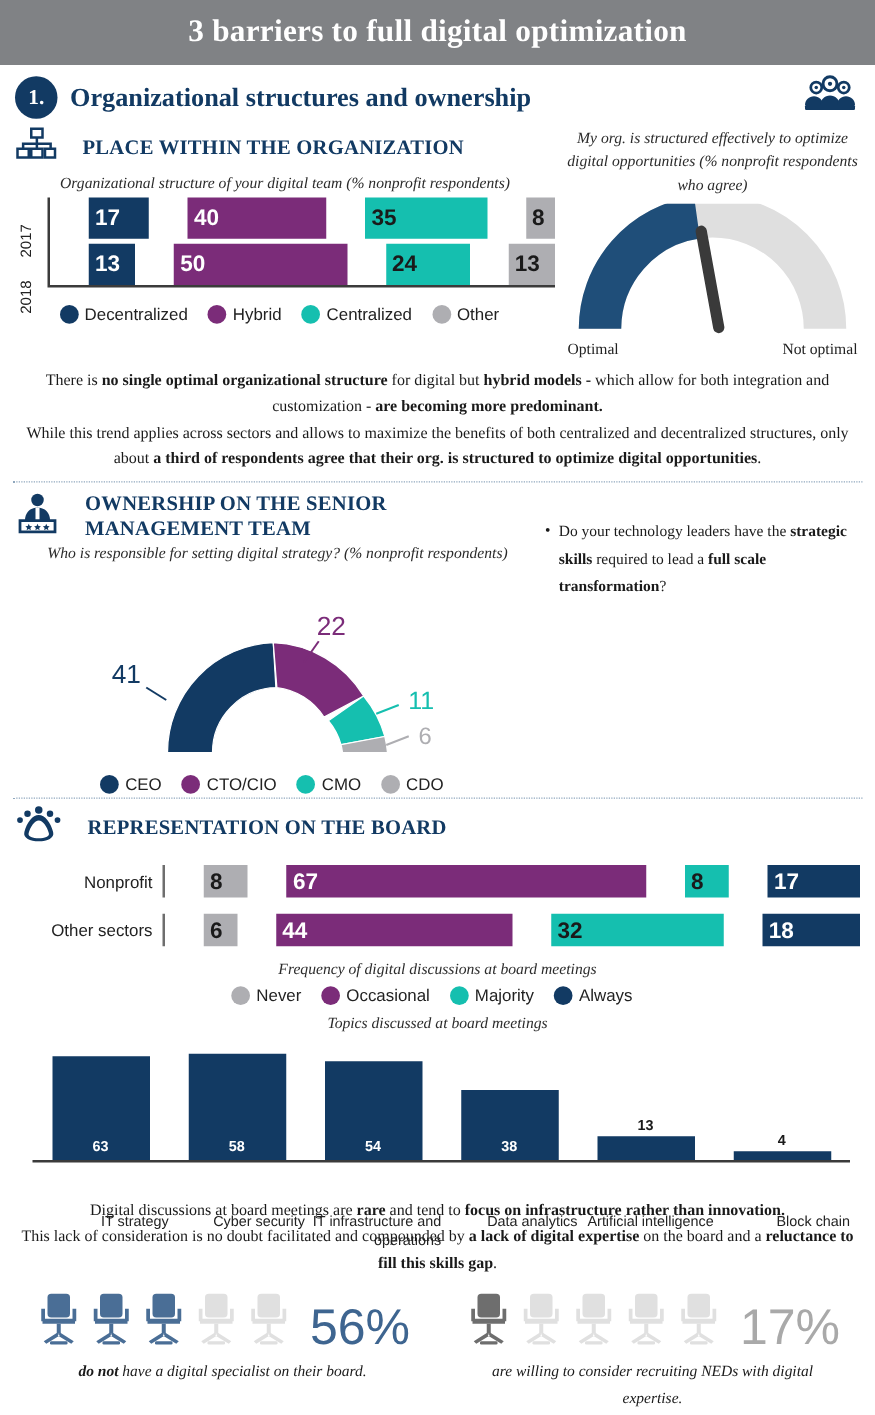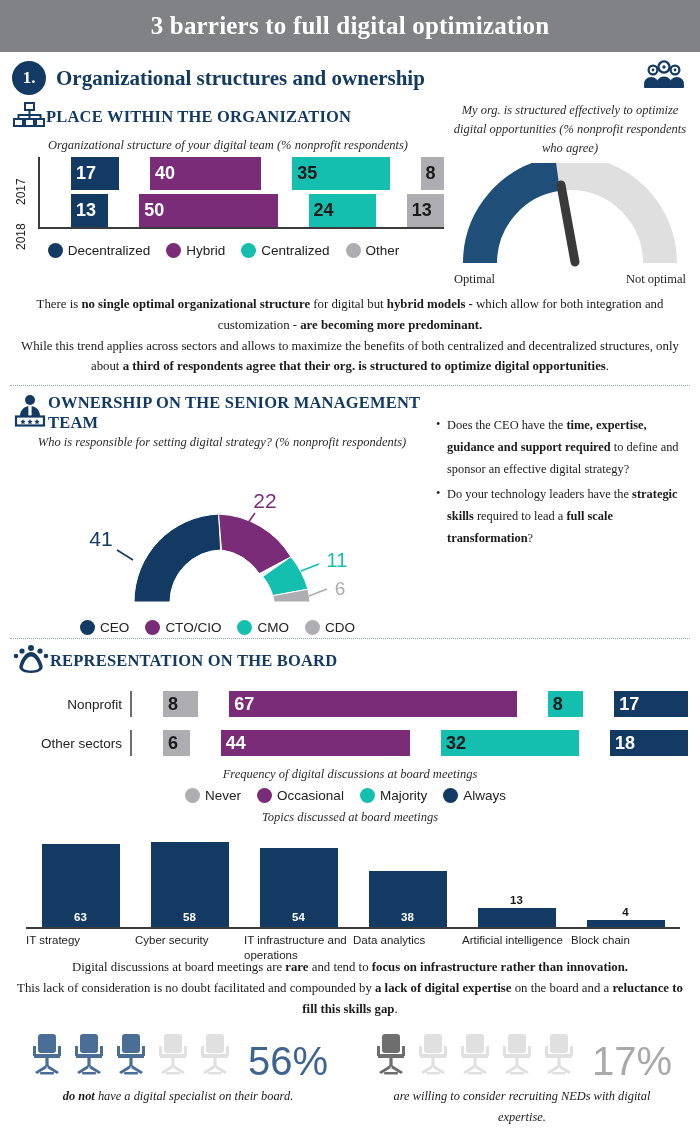--- a/index.html
+++ b/index.html
@@ -40,21 +40,21 @@
     flex: 0 0 auto;
   }
   .sec-head-title {
     margin-left: 10px;
     font-family: "Liberation Serif", serif;
     font-weight: bold; font-size: 21px; color: #123A63;
   }
   .gears-icon { position: absolute; right: 14px; top: 8px; }
 
   
-  .sub-head { display: flex; align-items: center; gap: 0; }
+  .sub-head { display: flex; align-items: center; gap: 20px; }
   .sub-title {
     font-family: "Liberation Serif", serif;
     font-weight: bold; font-size: 16.5px; color: #123A63;
     letter-spacing: .2px;
   }
   .caption {
     font-family: "Liberation Serif", serif;
     font-style: italic; font-size: 12.5px; color: #2b2b2b;
     text-align: center;
   }
@@ -150,21 +150,21 @@
   .col {
     width: 78px; background: #123A63;
     display: flex; align-items: flex-end; justify-content: center;
     color: #fff; font-size: 11.5px; font-weight: bold;
     padding-bottom: 4px;
   }
   .col-above { font-size: 11.5px; font-weight: bold; color: #1a1a1a; margin-bottom: 2px; }
   .col-baseline { height: 2px; background: #3b3b3b; }
   .col-labels { display: flex; margin-top: 4px; }
   .col-label {
-    flex: 1; text-align: left; font-size: 11.5px; color: #222; line-height: 1.25;
+    flex: 1; text-align: right; font-size: 11.5px; color: #222; line-height: 1.25; margin-top: 37px;
   }
 
   
   .picts { display: flex; padding: 4px 6px 0 6px; }
   .pict { flex: 1; }
   .pict-row { display: flex; align-items: center; justify-content: center; gap: 4px; }
   .pct {
     font-family: "Liberation Sans", sans-serif;
     font-size: 40px; font-weight: normal; margin-left: 10px; margin-top: 11px;
   }
@@ -354,21 +354,20 @@
       </div>
       <div class="legend-item">
         <span class="dot" style="background:#AEAEB2"></span>
         <span class="legend-label">CDO</span>
       </div>
     </div>
   </div>
 
   <div class="blockB-right">
     <ul class="kq-list">
-      <li>Does the CEO have the <b>time, expertise, guidance and support required</b> to define and sponsor an effective digital strategy?</li>
       <li>Do your technology leaders have the <b>strategic skills</b> required to lead a <b>full scale transformation</b>?</li>
     </ul>
   </div>
 </div>
 
 <div class="divider"></div>
 
 <div class="blockC">
   <div class="sub-head">
     <span>

